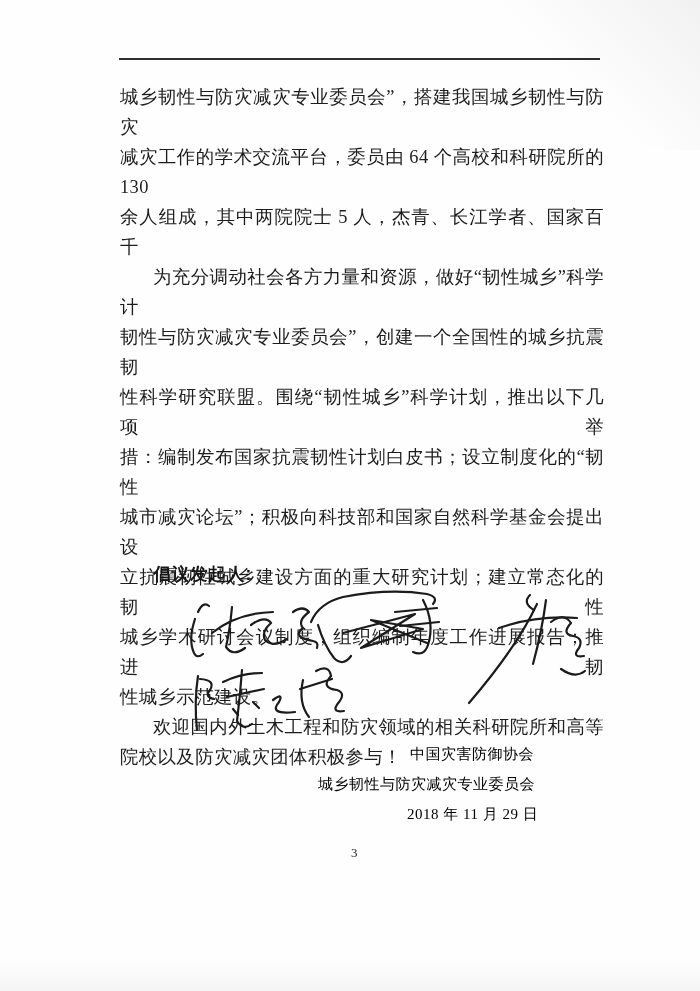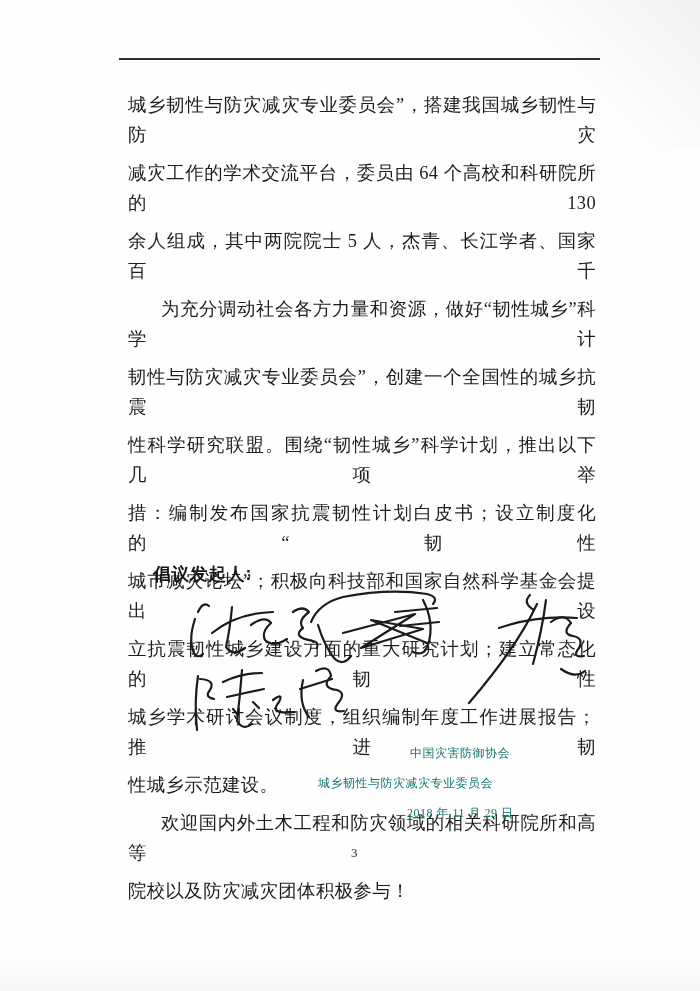--- a/index.html
+++ b/index.html
@@ -28,21 +28,21 @@
   .top-rule {
     position: absolute; left: 119px; top: 58px;
     width: 481px; height: 2px; background: #2e2e2e;
   }
 
   .body-text {
     position: absolute; left: 120px; top: 82px; width: 484px;
     font-size: 18.4px; line-height: 30px;
   }
   .body-text p {
-    margin: 8px;
+    margin: 0;
     text-align: justify;
     text-align-last: justify;
     letter-spacing: 0.4px;
     white-space: normal;
   }
   .body-text p.end { text-align-last: left; }
   .body-text p.indent { text-indent: 33px; }
 
   .proposer-label {
     position: absolute; left: 153px; top: 562px;
@@ -51,21 +51,21 @@
     color: #161616;
     text-align: right;
   }
 
   .sig-svg { position: absolute; left: 185px; top: 585px; }
   .sig-svg path {
     fill: none; stroke: #1b1b1b; stroke-width: 2.2px;
     stroke-linecap: round; stroke-linejoin: round;
   }
 
-  .closing-line { position: absolute; font-size: 12px; letter-spacing: 0.5px; color: #0f766e; }
+  .closing-line { position: absolute; font-size: 15px; letter-spacing: 0.5px; color: #000000; }
   .org-line-1 { left: 410px; top: 745px; }
   .org-line-2 { left: 318px; top: 775px; }
   .closing-date { left: 407px; top: 805px; }
 
   .page-number {
     position: absolute; left: 351px; top: 845px;
     font-size: 13px; color: #222;
   }
 </style>
 </head>

